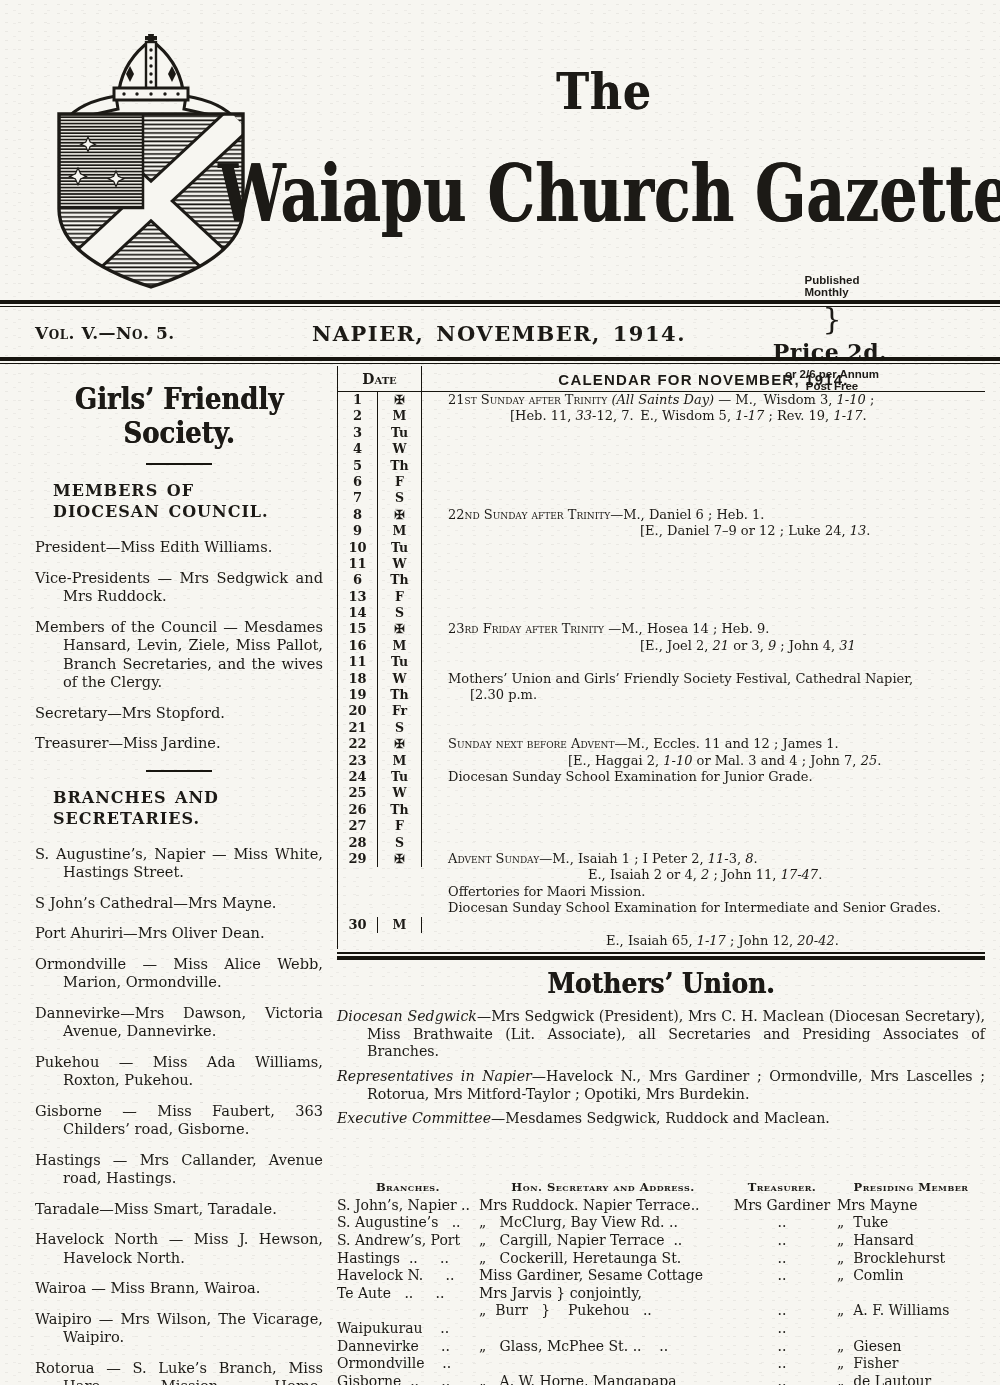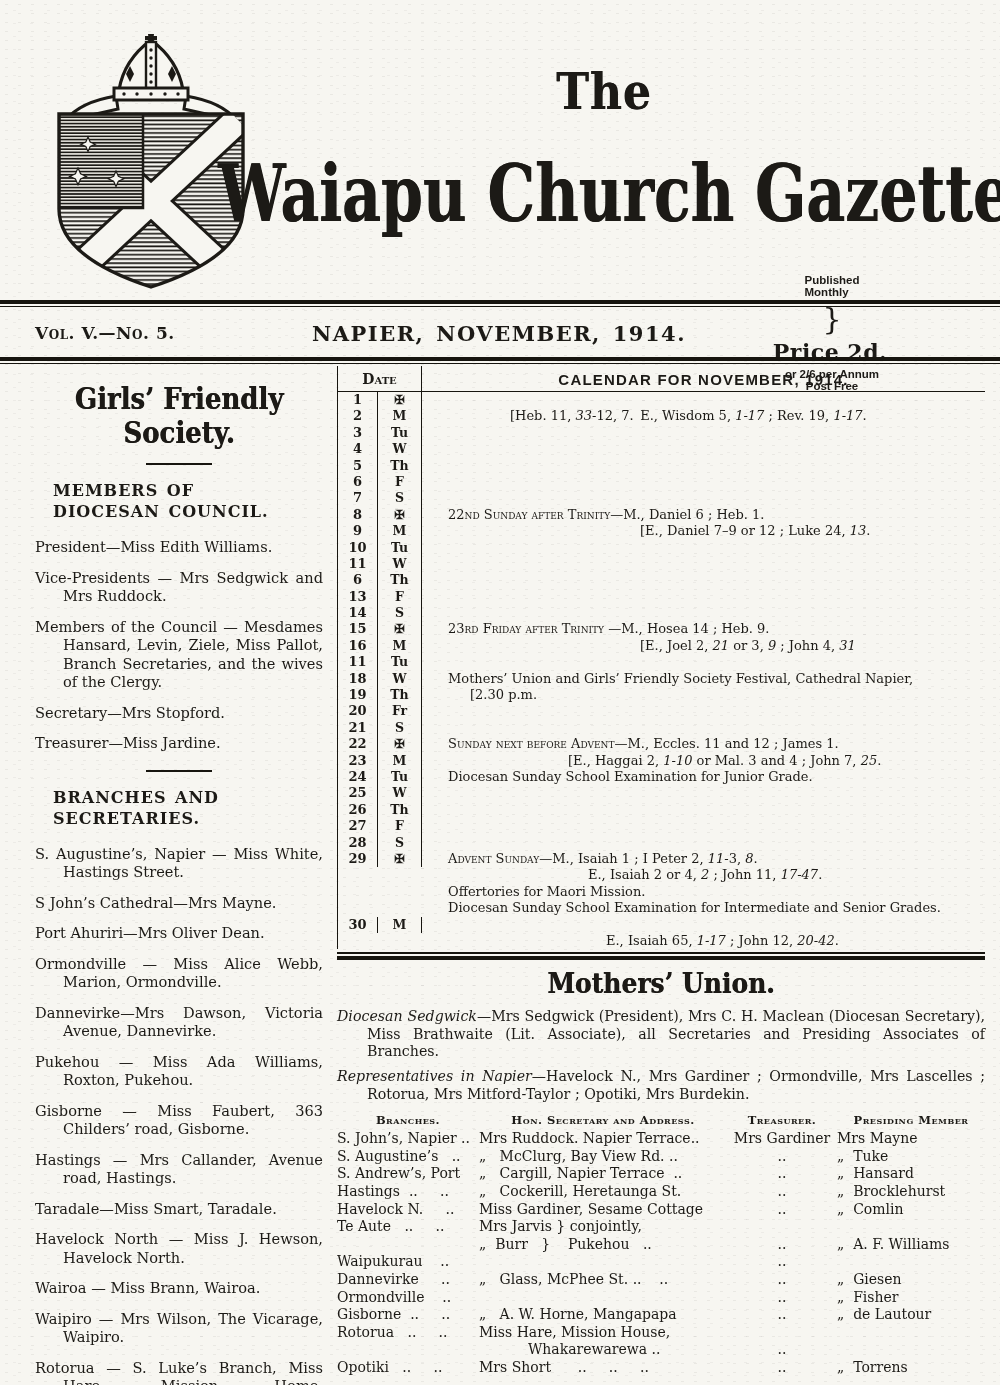--- a/index.html
+++ b/index.html
@@ -65,21 +65,21 @@
   .cal-text.i4{padding-left:166px;}
   .cal-text.i5{padding-left:184px;}
   .cal-text.i6{padding-left:218px;}
   .cal-bottom{margin-top:3px;}
   
   .mu{padding-top:5px;}
   .mu-title{font-size:25px;font-weight:bold;text-align:center;margin:4px 0 10px;text-shadow:.5px 0 currentColor;transform:scaleY(1.1);}
   .mu-par{font-size:14.2px;line-height:17.6px;text-align:justify;margin:0 0 7px;padding-left:30px;text-indent:-30px;}
   .mu-table{margin-top:10px;font-size:14px;}
   .mu-hrow,.mu-row{display:grid;grid-template-columns:142px 248px 110px 1fr;}
-  .mu-hcell{font-variant:small-caps;font-weight:bold;font-size:11.5px;text-align:center;letter-spacing:.5px;padding-bottom:3px;}
+  .mu-hcell{font-variant:small-caps;font-weight:bold;font-size:11.5px;text-align:center;letter-spacing:.5px;padding-bottom:3px;margin-top:42px;}
   .mu-row{line-height:17.6px;}
   .mu-cell{white-space:nowrap;overflow:visible;}
   .mu-cell.ct{text-align:center;}
 </style>
 </head>
 <body>
 
 <div class="page">
 
   <div class="crest">
@@ -212,20 +212,21 @@
       <div class="cal">
         <div class="cal-head">
           <div class="cal-head-date">Date</div>
           <div class="cal-head-title">CALENDAR FOR NOVEMBER, 1914.</div>
         </div>
         <div>
 
             <div class="cal-row">
               <span class="cal-num">1</span>
               <span class="cal-day">✠</span>
+              <span class="cal-text i0"><span class="sc">21st Sunday after Trinity</span> <i>(All Saints Day)</i> — M., Wisdom 3, <i>1-10</i> ;</span>
             </div>
 
             <div class="cal-row">
               <span class="cal-num">2</span>
               <span class="cal-day">M</span>
               <span class="cal-text i2">[Heb. 11, <i>33</i>-12, 7. E., Wisdom 5, <i>1-17</i> ; Rev. 19, <i>1-17</i>.</span>
             </div>
 
             <div class="cal-row">
               <span class="cal-num">3</span>
@@ -422,20 +423,21 @@
       <div class="rule-bt cal-bottom"></div>
 
       <div class="mu">
         <h2 class="mu-title">Mothers’ Union.</h2>
         <div>
 
             <p class="mu-par"><i>Diocesan Sedgwick</i>—Mrs Sedgwick (President), Mrs C. H. Maclean (Diocesan Secretary), Miss Brathwaite (Lit. Associate), all Secretaries and Presiding Associates of Branches.</p>
 
             <p class="mu-par"><i>Representatives in Napier</i>—Havelock N., Mrs Gardiner ; Ormondville, Mrs Lascelles ; Rotorua, Mrs Mitford-Taylor ; Opotiki, Mrs Burdekin.</p>
 
+            <p class="mu-par"><i>Executive Committee</i>—Mesdames Sedgwick, Ruddock and Maclean.</p>
           </div>
         <div class="mu-table">
           <div class="mu-hrow">
             <div class="mu-hcell">Branches.</div>
             <div class="mu-hcell">Hon. Secretary and Address.</div>
             <div class="mu-hcell">Treasurer.</div>
             <div class="mu-hcell">Presiding Member</div>
           </div>
           <div>
 

